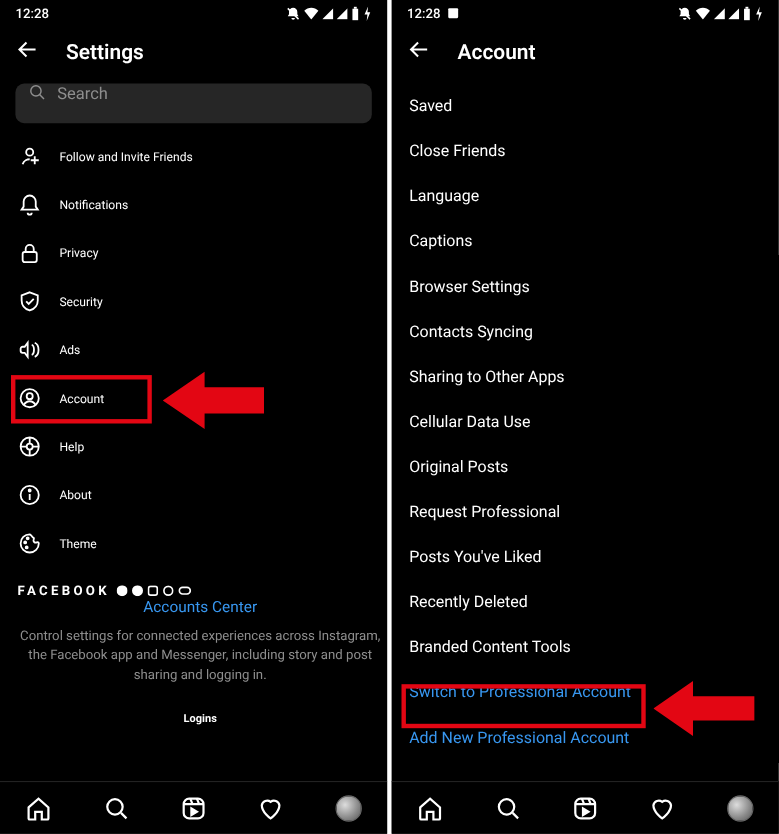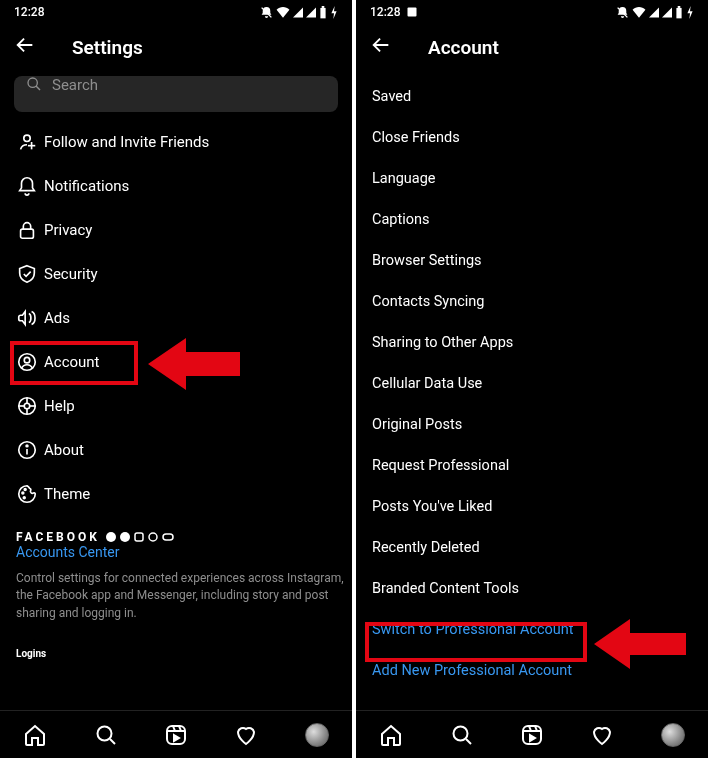--- a/index.html
+++ b/index.html
@@ -34,21 +34,21 @@
     color: #fff;
   }
   .status-left { display: flex; align-items: center; gap: 6px; }
   .status-right { display: flex; align-items: center; gap: 3px; }
   .status-right svg { display: block; }
   
   .header {
     display: flex;
     align-items: center;
     padding: 10px 14px 16px 14px;
-    gap: 36px;
+    gap: 24px;
   }
   .header-title {
     font-size: 19px;
     font-weight: 600;
   }
   
   .search-wrap {
     padding: 0 14px 8px 14px;
   }
   .search {
@@ -62,23 +62,23 @@
     font-size: 15px;
   }
   
   .list {
     display: flex;
     flex-direction: column;
   }
   .item {
     display: flex;
     align-items: center;
-    gap: 6px;
+    gap: 16px;
     padding: 11px 16px;
-    font-size: 15px;
+    font-size: 11px;
     color: #fff;
     position: relative;
   }
   .item-icon {
     width: 22px;
     height: 22px;
     display: flex;
     align-items: center;
     justify-content: center;
     flex-shrink: 0;
@@ -92,20 +92,21 @@
   .acct-item {
     padding: 12px 16px;
     font-size: 14.5px;
     color: #fff;
     position: relative;
   }
   .acct-item.blue { color: #3897f0; }
   
   .footer-block {
     padding: 14px 4px 4px 16px;
+    text-align: center;
   }
   .fb-row {
     display: flex;
     align-items: center;
     gap: 6px;
     letter-spacing: 3px;
     font-size: 12px;
     font-weight: 700;
   }
   .fb-icons { display:flex; gap:4px; letter-spacing:0;}

